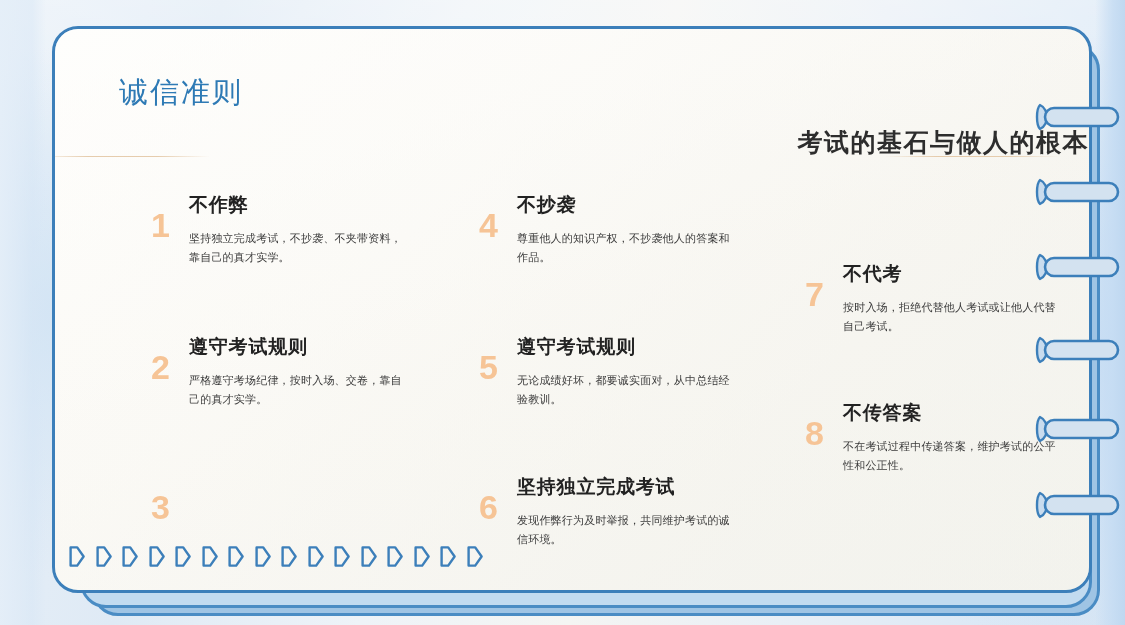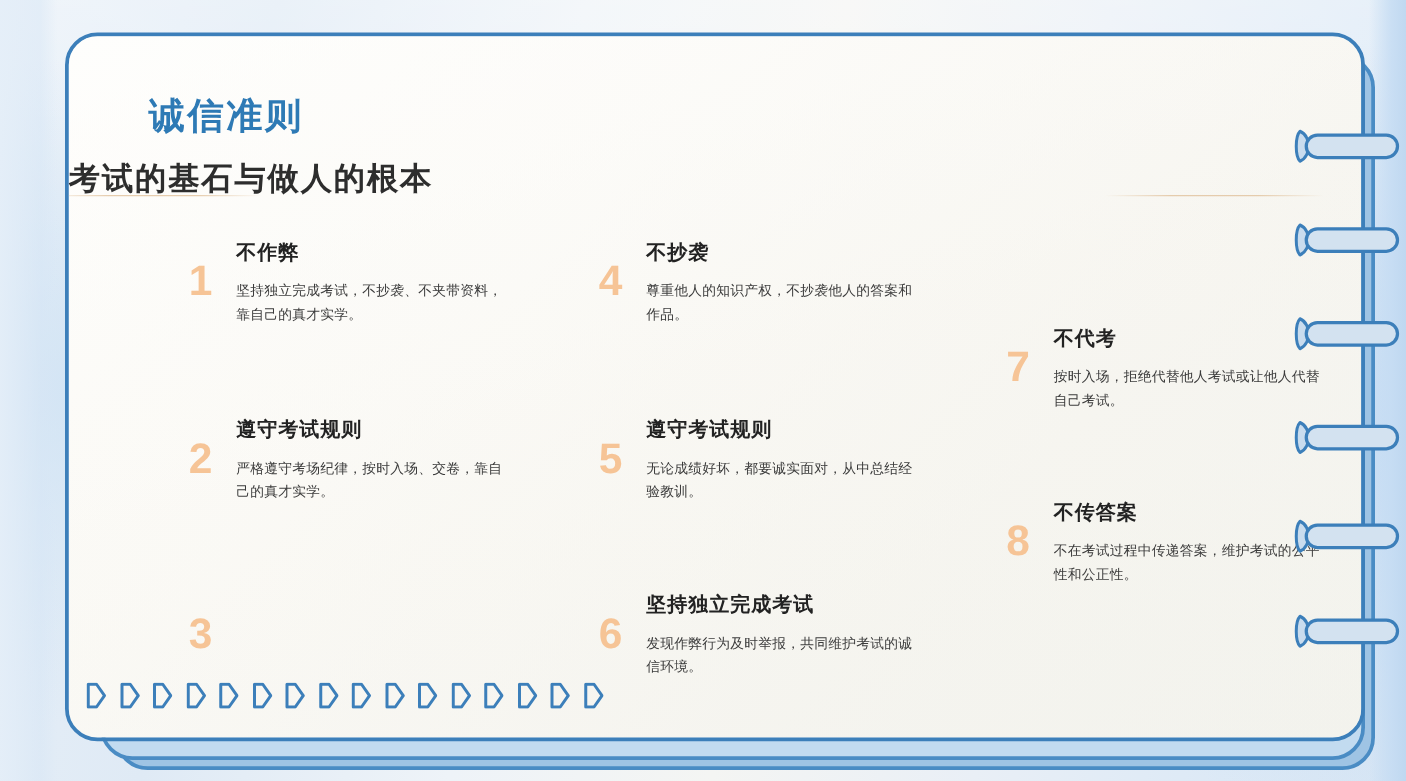--- a/index.html
+++ b/index.html
@@ -64,36 +64,36 @@
     inset: 0;
     background: linear-gradient(160deg, rgba(255,255,255,0.6), rgba(246,244,238,0.2) 50%, rgba(241,241,235,0.5));
     pointer-events: none;
   }
 
   
   .doc-title {
     position: absolute;
     left: 64px; top: 44px;
     font-size: 29px;
-    font-weight: bold;
+    font-weight: normal;
     color: #2e7ab5;
     letter-spacing: 2px;
     white-space: nowrap;
   }
 
   
   .heading-row {
     position: absolute;
     left: 0; right: 0; top: 97px;
     height: 44px;
   }
   .main-heading {
     position: absolute;
     left: 0; right: 0; top: 0;
-    text-align: left;
+    text-align: right;
     font-size: 25px;
     font-weight: bold;
     color: #2d2d2d;
     letter-spacing: 1.5px;
   }
   .rule {
     position: absolute;
     top: 30px;
     height: 1px;
     background: linear-gradient(90deg, rgba(226,196,160,0) 0%, rgba(226,196,160,0.85) 30%, rgba(226,196,160,0.85) 70%, rgba(226,196,160,0) 100%);
@@ -113,21 +113,21 @@
     font-size: 34px;
     font-weight: bold;
     color: #f6c496;
     line-height: 1;
     font-family: "Liberation Sans", "DejaVu Sans", sans-serif;
   }
   .item-body {
     margin-left: 38px;
   }
   .item-title {
-    font-size: 16px;
+    font-size: 19px;
     font-weight: bold;
     color: #222222;
     letter-spacing: 0.8px;
     margin-bottom: 11px;
     white-space: nowrap;
   }
   .item-desc {
     font-size: 11px;
     color: #3b3b3b;
     line-height: 1.72;

